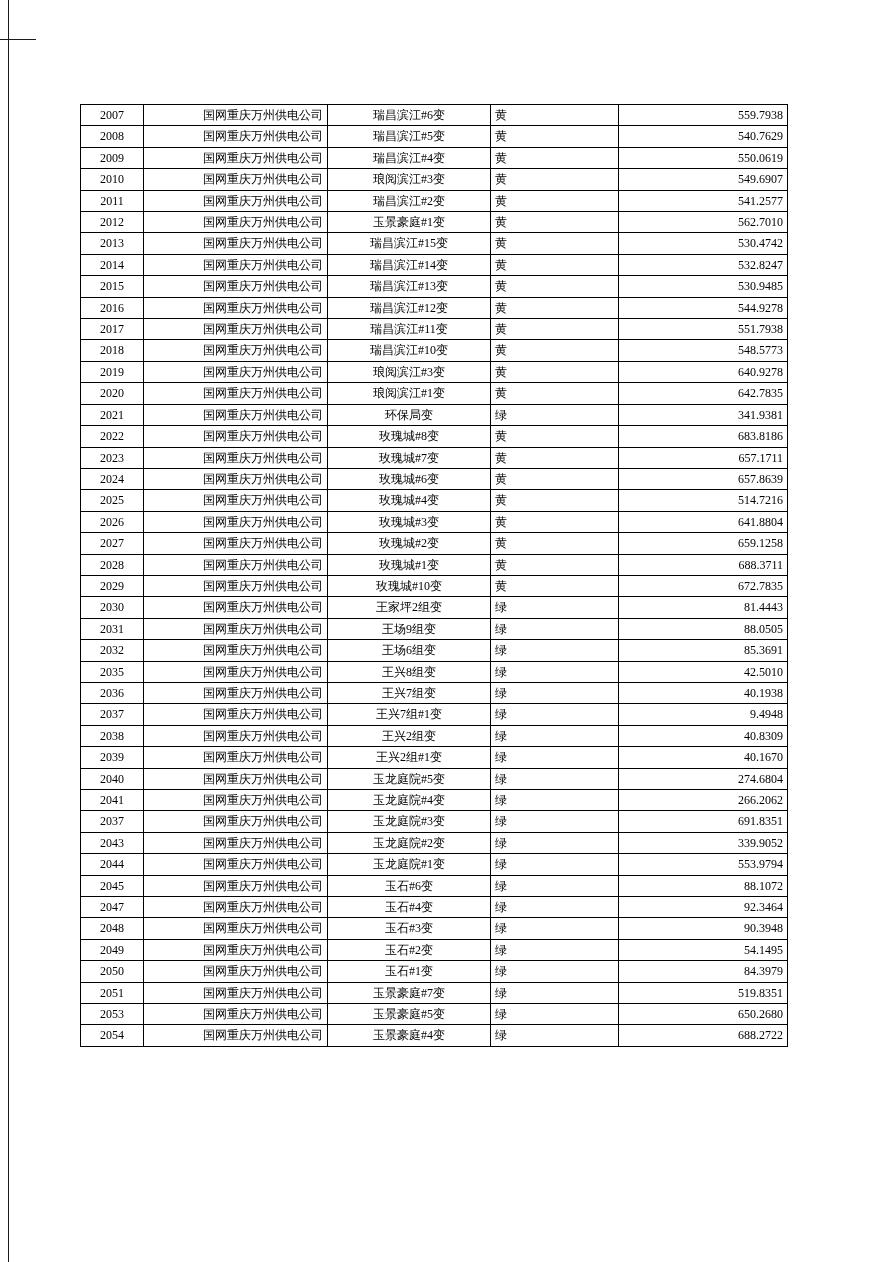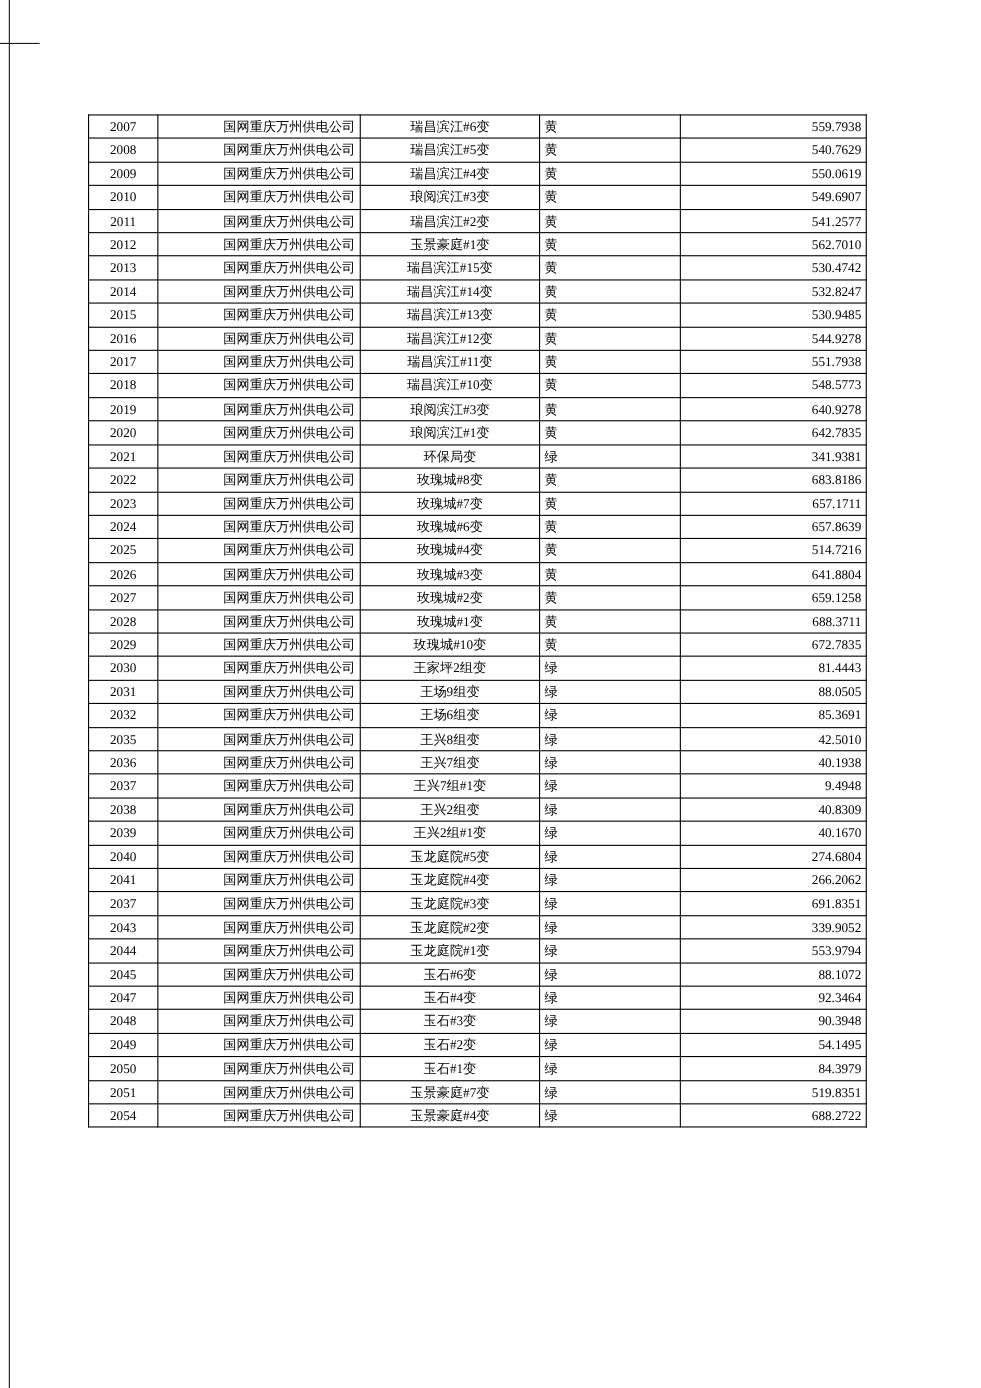--- a/index.html
+++ b/index.html
@@ -373,20 +373,27 @@
         <td class="c-value">84.3979</td>
       </tr>
       <tr>
         <td class="c-id">2051</td>
         <td class="c-company">国网重庆万州供电公司</td>
         <td class="c-sub">玉景豪庭#7变</td>
         <td class="c-status">绿</td>
         <td class="c-value">519.8351</td>
       </tr>
       <tr>
+        <td class="c-id">2053</td>
+        <td class="c-company">国网重庆万州供电公司</td>
+        <td class="c-sub">玉景豪庭#5变</td>
+        <td class="c-status">绿</td>
+        <td class="c-value">650.2680</td>
+      </tr>
+      <tr>
         <td class="c-id">2054</td>
         <td class="c-company">国网重庆万州供电公司</td>
         <td class="c-sub">玉景豪庭#4变</td>
         <td class="c-status">绿</td>
         <td class="c-value">688.2722</td>
       </tr>
     </tbody>
 </table>
 
 </body></html>

